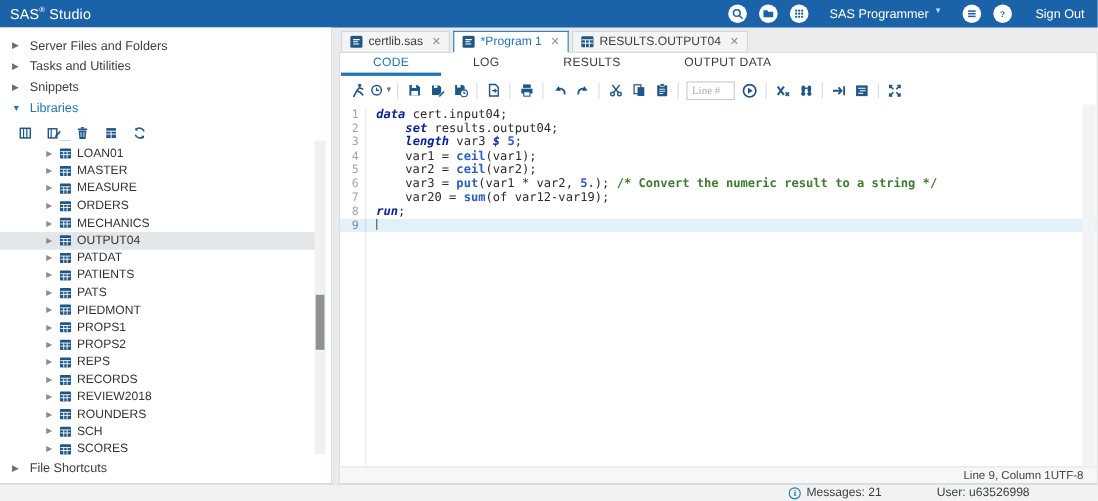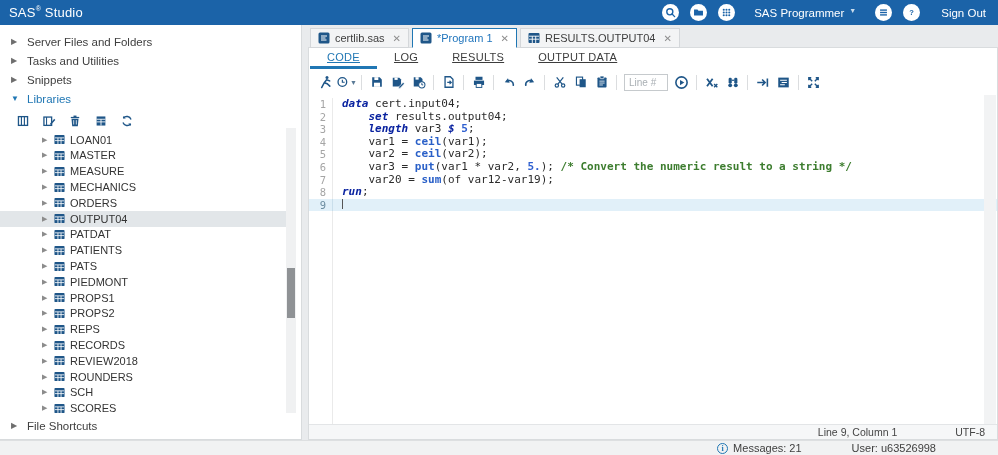--- a/index.html
+++ b/index.html
@@ -37,46 +37,46 @@
   .file-shortcuts .arr { font-size:8px; color:#6E6E6E; width:7px; }
 
   
   .main { position:absolute; top:25px; left:308px; width:690px; height:415px; display:flex; flex-direction:column; }
   .tabbar { height:22px; display:flex; align-items:flex-end; padding-left:2px; position:relative; z-index:2; }
   .dtab { height:20px; display:flex; align-items:center; gap:5px; padding:0 7px; background:#F3F4F5; border:1px solid #D4D7DA; margin-right:3px; margin-bottom:-1px; font-size:11px; color:#3E3E3E; }
   .dtab.active { background:#fff; border-color:#2077B4; border-bottom-color:#fff; color:#1F74BC; }
   .dtab .x { color:#8E8E8E; font-size:10px; margin-left:3px; }
   .content { flex:1; background:#fff; border:1px solid #D9DCDE; display:flex; flex-direction:column; position:relative; z-index:1; }
   .viewtabs { height:21px; display:flex; padding-left:1px; flex:none; }
-  .vtab { padding:0 17px; display:flex; align-items:center; font-size:11px; letter-spacing:.3px; color:#3C3C3C; border-bottom:3px solid transparent;text-decoration:underline; }
+  .vtab { padding:0 29px; display:flex; align-items:center; font-size:11px; letter-spacing:.3px; color:#3C3C3C; border-bottom:3px solid transparent; }
   .vtab.active { color:#2077B4; border-bottom-color:#2077B4; }
   .toolbar { height:26px; display:flex; align-items:center; padding-left:6px; flex:none; }
   .tbtn { width:21px; height:20px; display:flex; align-items:center; justify-content:center; }
   .tbtn svg { display:block; }
   .hist { display:flex; align-items:center; }
   .hist .dd { font-size:7px; color:#5A7A96; margin-left:1px; }
   .sep { width:1px; height:15px; background:#DBDDDF; margin:0 4px; flex:none; }
-  .linein { width:44px; height:17px; border:1px solid #C6CACD; font-size:10px; padding:0 4px; color:#555; margin:0 3px; font-family:Liberation Sans, sans-serif; }
+  .linein { width:44px; height:17px; border:1px solid #C6CACD; font-size:10px; padding:0 4px; color:#555; margin:0 3px; font-family:Liberation Serif, serif; }
   .linein::placeholder { color:#A9AFB4; }
 
   
   .editor { flex:1; overflow:hidden; font-family:"DejaVu Sans Mono", monospace; font-size:11px; display:flex; flex-direction:column; padding-top:3px; }
   .cl { display:flex; height:12.6px; line-height:12.6px; flex:none; }
   .cl.fillrow { flex:1; height:auto; }
   .ln { width:24px; flex:none; text-align:right; padding-right:6px; color:#A5A5A5; font-size:10.5px; border-right:1px solid #EAEAEA; }
   .ct { flex:1; white-space:pre; padding-left:9px; color:#2B2B2B; }
   .cl.cur { background:#E1F0F9; }
   .cl.cur .ln { color:#6C8CA0; border-right-color:#C9DEEB; }
   .tok-kw { color:#0A23A0; font-weight:bold;font-style:italic; }
   .tok-fn { color:#2A60C8; font-weight:bold;margin-top:20px; }
   .tok-num { color:#2E5FD0; font-weight:bold; }
   .tok-cm { color:#3D7D2F;font-weight:bold; }
   .caret { display:inline-block; width:1px; height:10px; background:#555; vertical-align:-1px; }
   .ed-scroll { position:absolute; top:47px; right:1px; bottom:15px; width:12px; background:#F2F3F4; }
-  .ed-status { height:15px; background:#F6F7F8; border-top:1px solid #E3E5E7; display:flex; align-items:center; justify-content:flex-end; gap:58px; padding-right:12px; font-size:10.5px; color:#454545; flex:none; }
+  .ed-status { height:15px; background:#F6F7F8; border-top:1px solid #E3E5E7; display:flex; align-items:center; justify-content:flex-end; padding-right:12px; font-size:10.5px; color:#454545; flex:none; }
 
   
   .bottombar { position:absolute; bottom:0; left:0; width:998px; height:15px; background:#F1F2F3; border-top:1px solid #DDDFE1; display:flex; align-items:center; justify-content:flex-end; gap:50px; padding-right:62px; font-size:11px; color:#3E3E3E; }
   .msg-wrap { display:flex; align-items:center; gap:5px; }
   .info-i { width:11px; height:11px; border-radius:50%; border:1px solid #2077B4; color:#2077B4; font-size:8px; font-weight:bold; display:flex; align-items:center; justify-content:center; font-family:"Liberation Serif",serif; }
 </style>
 </head>
 <body>
 
 <div class="topbar">
@@ -214,29 +214,29 @@
           <path d="M1 4.2h10 M1 7.2h10 M4.3 4.2V11 M7.7 4.2V11" stroke="#fff" stroke-width="0.9"></path>
         </svg>
         <span class="tl">MEASURE</span>
       </div>
       <div class="tree-row">
         <span class="tw">▶</span>
         <svg width="11" height="11" viewBox="0 0 12 12">
           <rect x="0.5" y="1" width="11" height="10" rx="1" fill="#1F5688"></rect>
           <path d="M1 4.2h10 M1 7.2h10 M4.3 4.2V11 M7.7 4.2V11" stroke="#fff" stroke-width="0.9"></path>
         </svg>
+        <span class="tl">ORDERS</span>
+      </div>
+      <div class="tree-row">
+        <span class="tw">▶</span>
+        <svg width="11" height="11" viewBox="0 0 12 12">
+          <rect x="0.5" y="1" width="11" height="10" rx="1" fill="#1F5688"></rect>
+          <path d="M1 4.2h10 M1 7.2h10 M4.3 4.2V11 M7.7 4.2V11" stroke="#fff" stroke-width="0.9"></path>
+        </svg>
         <span class="tl">MECHANICS</span>
-      </div>
-      <div class="tree-row">
-        <span class="tw">▶</span>
-        <svg width="11" height="11" viewBox="0 0 12 12">
-          <rect x="0.5" y="1" width="11" height="10" rx="1" fill="#1F5688"></rect>
-          <path d="M1 4.2h10 M1 7.2h10 M4.3 4.2V11 M7.7 4.2V11" stroke="#fff" stroke-width="0.9"></path>
-        </svg>
-        <span class="tl">ORDERS</span>
       </div>
       <div class="tree-row sel">
         <span class="tw">▶</span>
         <svg width="11" height="11" viewBox="0 0 12 12">
           <rect x="0.5" y="1" width="11" height="10" rx="1" fill="#1F5688"></rect>
           <path d="M1 4.2h10 M1 7.2h10 M4.3 4.2V11 M7.7 4.2V11" stroke="#fff" stroke-width="0.9"></path>
         </svg>
         <span class="tl">OUTPUT04</span>
       </div>
       <div class="tree-row">

